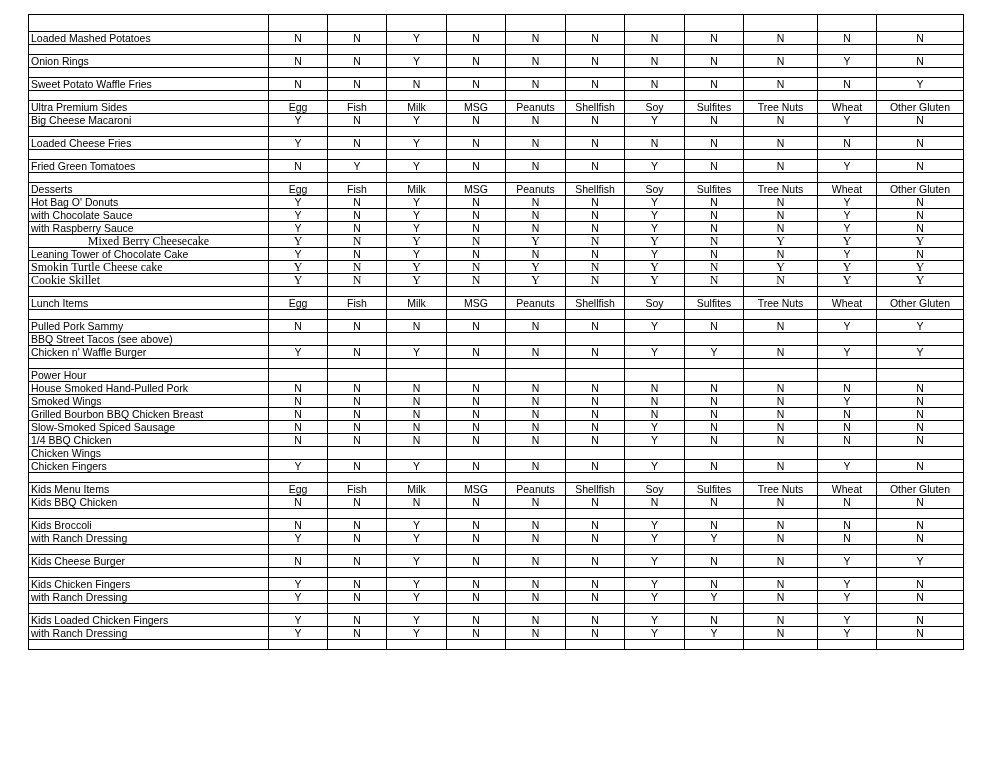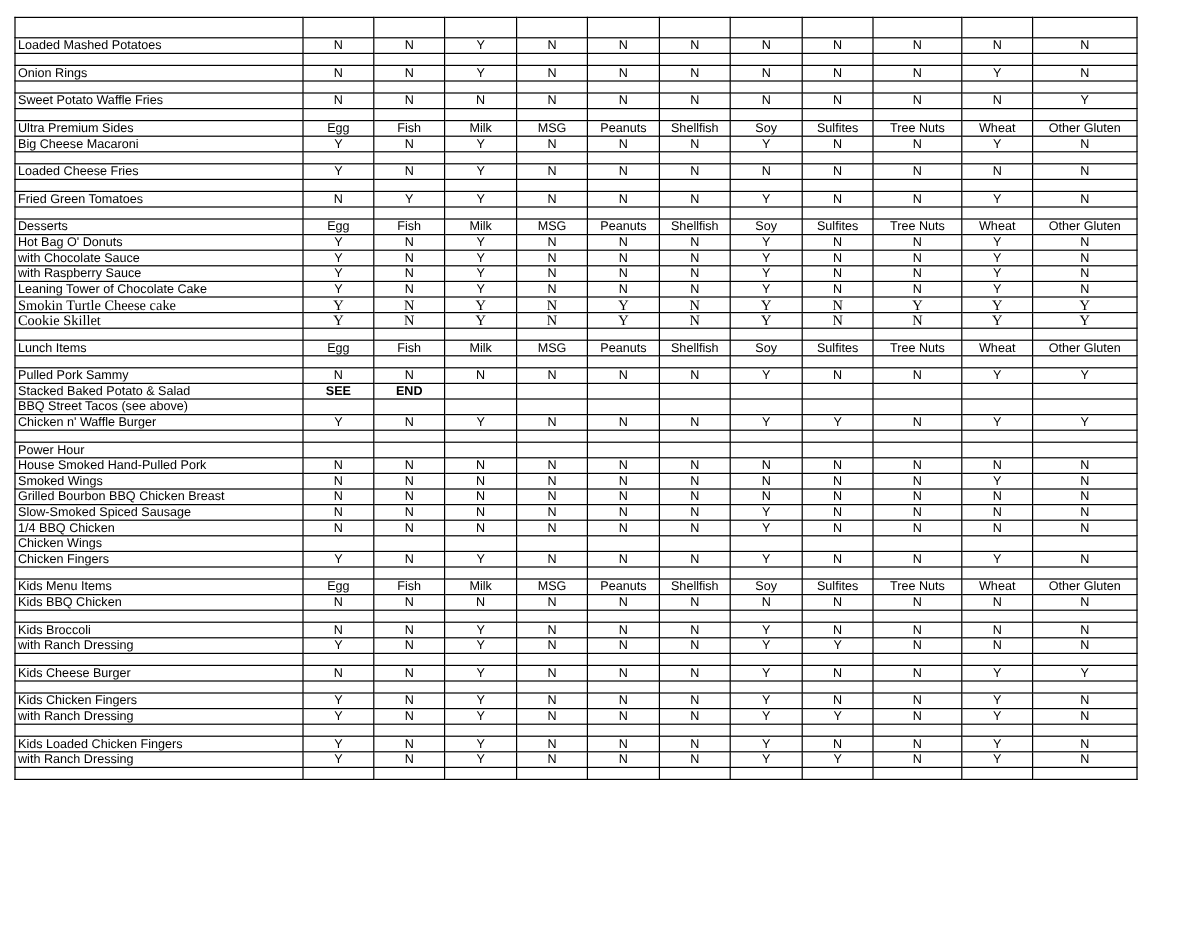--- a/index.html
+++ b/index.html
@@ -1,18 +1,18 @@
 <!DOCTYPE html>
 <html><head>
 <meta charset="utf-8">
 <style>
   * { box-sizing: border-box; margin: 0; padding: 0; }
   html, body { width: 1000px; height: 773px; background: #ffffff; }
   body { font-family: "Liberation Sans", sans-serif; color: #000; position: relative; }
-  .sheet { position: absolute; left: 12px; top: 14px; }
+  .sheet { position: absolute; left: 28px; top: 14px; }
   table { border-collapse: collapse; table-layout: fixed; width: 935px; }
   td {
     border: 1px solid #000;
     font-size: 10.5px;
     text-align: center;
     vertical-align: middle;
     height: 13px;
     line-height: 1;
     padding: 0 2px;
     overflow: hidden;
@@ -291,20 +291,34 @@
           <td>Y</td>
           <td>N</td>
           <td>N</td>
           <td>N</td>
           <td>Y</td>
           <td>N</td>
           <td>N</td>
           <td>Y</td>
           <td>N</td>
         </tr>
+        <tr class="serif">
+          <td class="name center">Mixed Berry Cheesecake</td>
+          <td>Y</td>
+          <td>N</td>
+          <td>Y</td>
+          <td>N</td>
+          <td>Y</td>
+          <td>N</td>
+          <td>Y</td>
+          <td>N</td>
+          <td>Y</td>
+          <td>Y</td>
+          <td>Y</td>
+        </tr>
         <tr>
           <td class="name">Leaning Tower of Chocolate Cake</td>
           <td>Y</td>
           <td>N</td>
           <td>Y</td>
           <td>N</td>
           <td>N</td>
           <td>N</td>
           <td>Y</td>
           <td>N</td>
@@ -390,34 +404,20 @@
           <td>N</td>
           <td>N</td>
           <td>N</td>
           <td>Y</td>
           <td>N</td>
           <td>N</td>
           <td>Y</td>
           <td>Y</td>
         </tr>
         <tr>
-          <td class="name">Stacked Baked Potato &amp; Salad</td>
-          <td class="boldval">SEE</td>
-          <td class="boldval">END</td>
-          <td class="boldval"></td>
-          <td class="boldval"></td>
-          <td class="boldval"></td>
-          <td class="boldval"></td>
-          <td class="boldval"></td>
-          <td class="boldval"></td>
-          <td class="boldval"></td>
-          <td class="boldval"></td>
-          <td class="boldval"></td>
-        </tr>
-        <tr>
           <td class="name">BBQ Street Tacos (see above)</td>
           <td></td>
           <td></td>
           <td></td>
           <td></td>
           <td></td>
           <td></td>
           <td></td>
           <td></td>
           <td></td>

